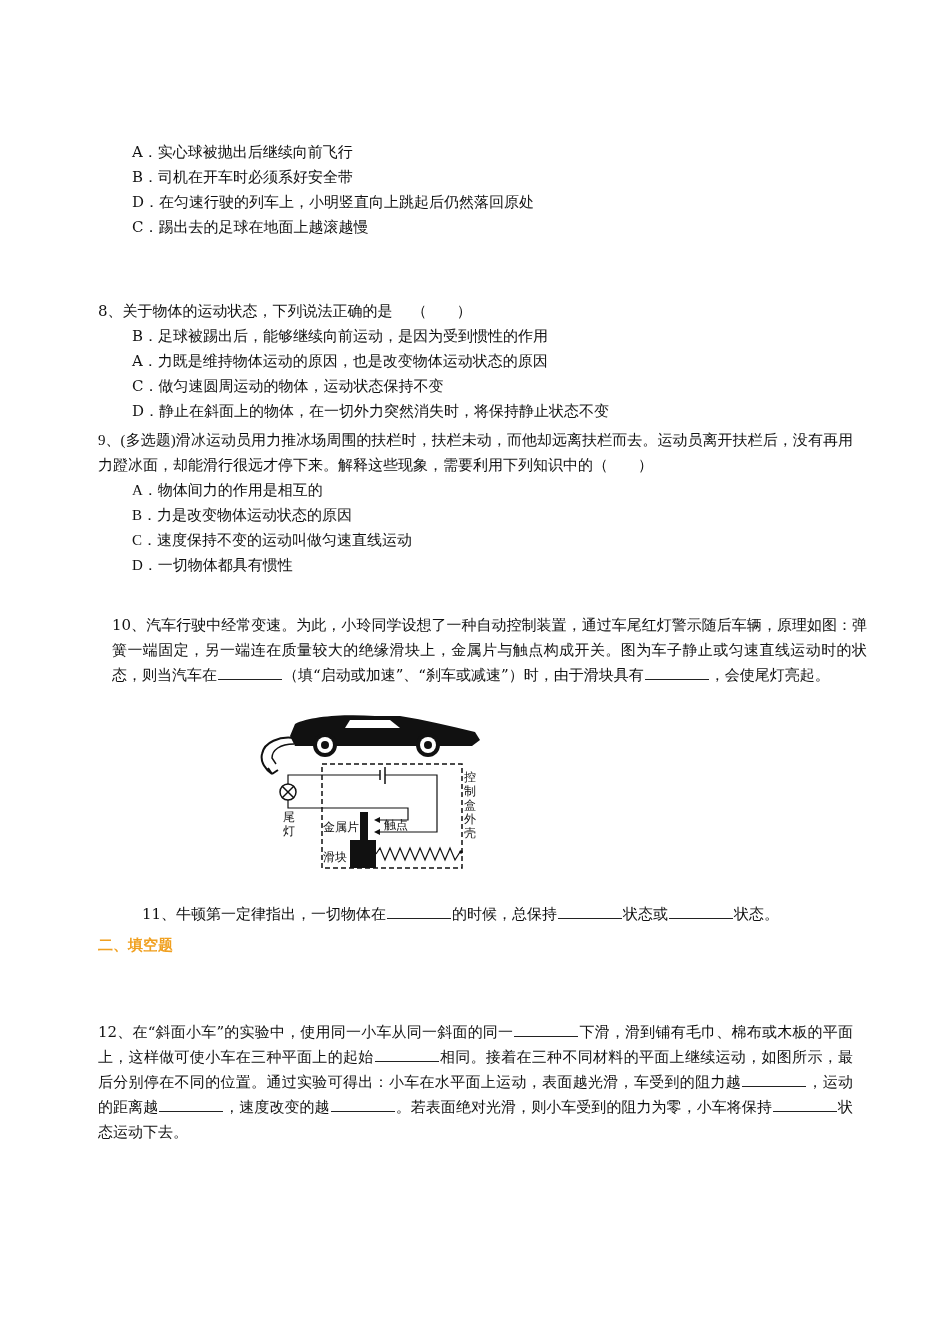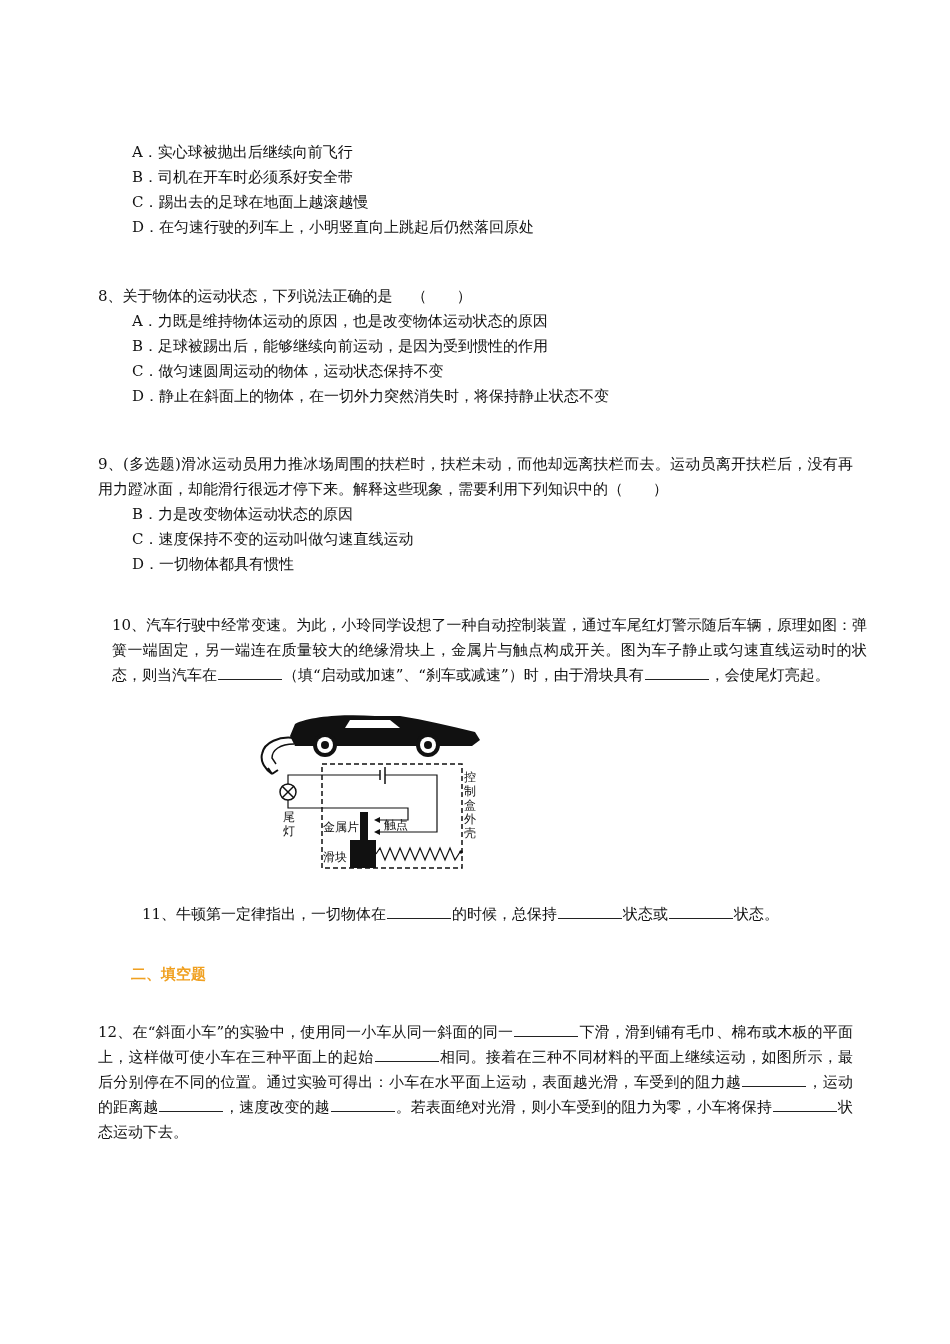--- a/index.html
+++ b/index.html
@@ -3,51 +3,52 @@
 <meta charset="utf-8">
 <style>
   html, body { margin:0; padding:0; background:#ffffff; }
   body { width:950px; height:1344px; position:relative; overflow:hidden;
          font-family:"DejaVu Serif", "Liberation Serif", serif; color:#111; }
   .page { position:absolute; left:0; top:0; width:950px; height:1344px; }
   .q { position:absolute; left:98px; width:755px; font-size:15px; line-height:25px; }
   .stem { text-align:justify; }
   .opt { padding-left:34px; }
   .blank { display:inline-block; width:64px; border-bottom:1px solid #222; height:15px; vertical-align:baseline; margin:0 1px; }
-  .section { position:absolute; left:98px; top:965px; font-family:"DejaVu Sans","Liberation Sans",sans-serif; font-size:15px; font-weight:bold; color:#f0a020;margin-left:33px; }
+  .section { position:absolute; left:98px; top:936px; font-family:"DejaVu Sans","Liberation Sans",sans-serif; font-size:15px; font-weight:bold; color:#f0a020; }
   .paren { white-space:pre; }
   .fig { position:absolute; left:250px; top:712px; width:240px; height:160px; }
   .fig-label { position:absolute; font-family:"DejaVu Sans","Liberation Sans",sans-serif; font-size:12px; font-weight:normal; color:#111; line-height:14px; }
 </style>
 </head>
 <body>
 
 <div class="page">
 
   <div class="q" style="top:140px;">
     <div class="opt"><span>A．</span><span>实心球被抛出后继续向前飞行</span></div>
     <div class="opt"><span>B．</span><span>司机在开车时必须系好安全带</span></div>
+    <div class="opt"><span>D．</span><span>在匀速行驶的列车上，小明竖直向上跳起后仍然落回原处</span></div>
     <div class="opt"><span>C．</span><span>踢出去的足球在地面上越滚越慢</span></div>
-    <div class="opt"><span>D．</span><span>在匀速行驶的列车上，小明竖直向上跳起后仍然落回原处</span></div>
   </div>
 
-  <div class="q" style="top:284px;">
+  <div class="q" style="top:299px;">
     <div class="stem">
       <span>8、</span><span>关于物体的运动状态，下列说法正确的是</span>&nbsp;&nbsp;&nbsp;&nbsp;<span class="paren">（　　）</span>
     </div>
+    <div class="opt"><span>B．</span><span>足球被踢出后，能够继续向前运动，是因为受到惯性的作用</span></div>
     <div class="opt"><span>A．</span><span>力既是维持物体运动的原因，也是改变物体运动状态的原因</span></div>
-    <div class="opt"><span>B．</span><span>足球被踢出后，能够继续向前运动，是因为受到惯性的作用</span></div>
     <div class="opt"><span>C．</span><span>做匀速圆周运动的物体，运动状态保持不变</span></div>
     <div class="opt"><span>D．</span><span>静止在斜面上的物体，在一切外力突然消失时，将保持静止状态不变</span></div>
   </div>
 
-  <div class="q" style="top:452px;">
+  <div class="q" style="top:428px;font-family:Liberation Serif, serif;">
     <div class="stem">
       <span>9、</span><span>(多选题)滑冰运动员用力推冰场周围的扶栏时，扶栏未动，而他却远离扶栏而去。运动员离开扶栏后，没有再用力蹬冰面，却能滑行很远才停下来。解释这些现象，需要利用下列知识中的</span><span class="paren">（　　）</span>
     </div>
+    <div class="opt"><span>A．</span><span>物体间力的作用是相互的</span></div>
     <div class="opt"><span>B．</span><span>力是改变物体运动状态的原因</span></div>
     <div class="opt"><span>C．</span><span>速度保持不变的运动叫做匀速直线运动</span></div>
     <div class="opt"><span>D．</span><span>一切物体都具有惯性</span></div>
   </div>
 
   <div class="q" style="top:613px;margin-left:14px;">
     <div class="stem">
       <span>10、</span><span>汽车行驶中经常变速。为此，小玲同学设想了一种自动控制装置，通过车尾红灯警示随后车辆，原理如图：弹簧一端固定，另一端连在质量较大的绝缘滑块上，金属片与触点构成开关。图为车子静止或匀速直线运动时的状态，则当汽车在</span><span class="blank"></span><span>（填“启动或加速”、“刹车或减速”）时，由于滑块具有</span><span class="blank"></span><span>，会使尾灯亮起。</span>
     </div>
   </div>

